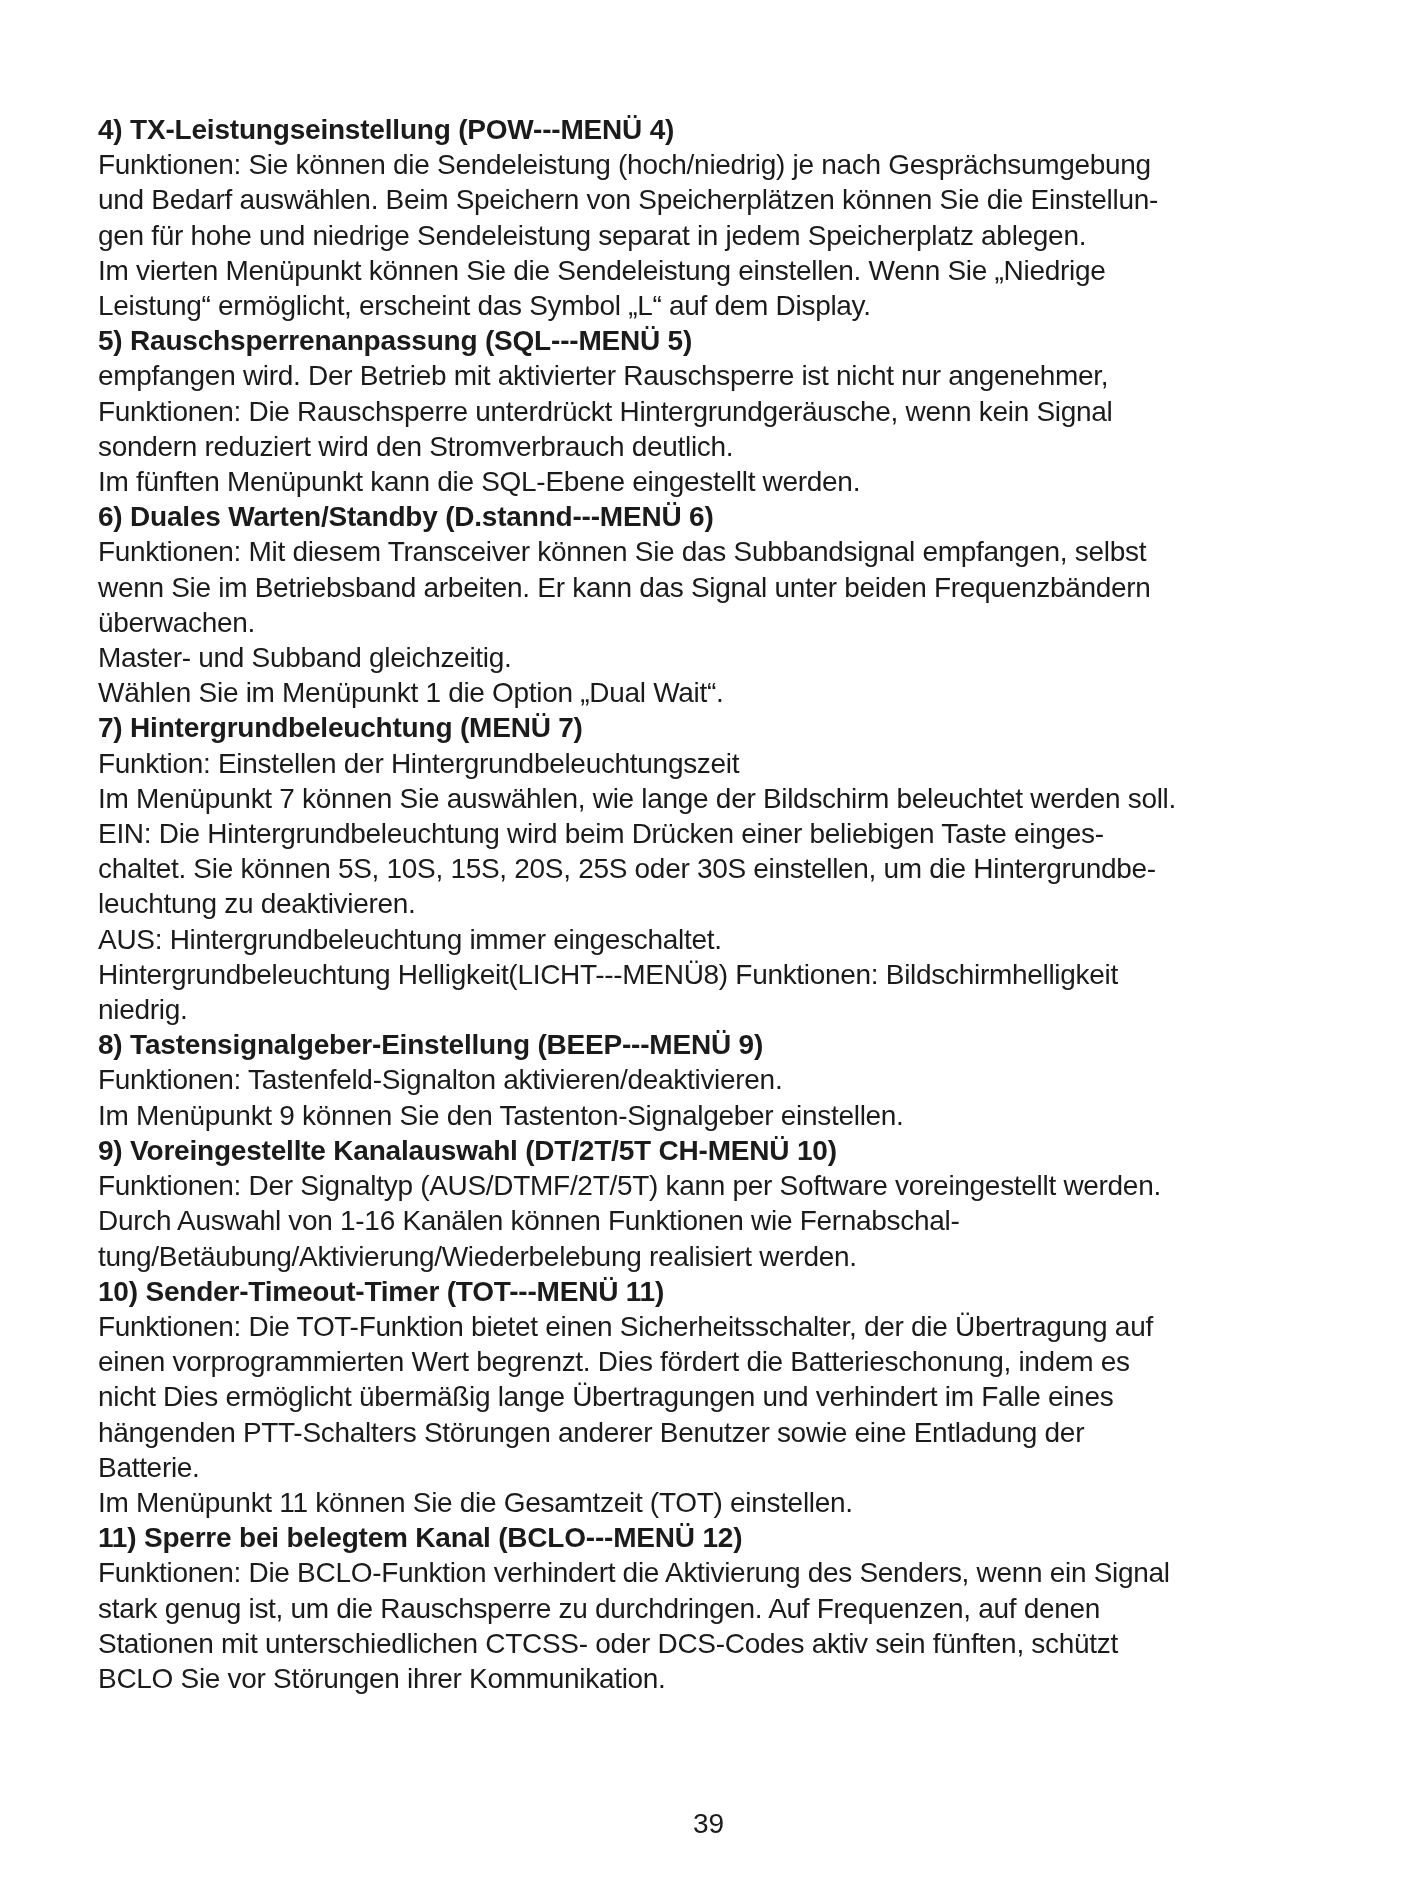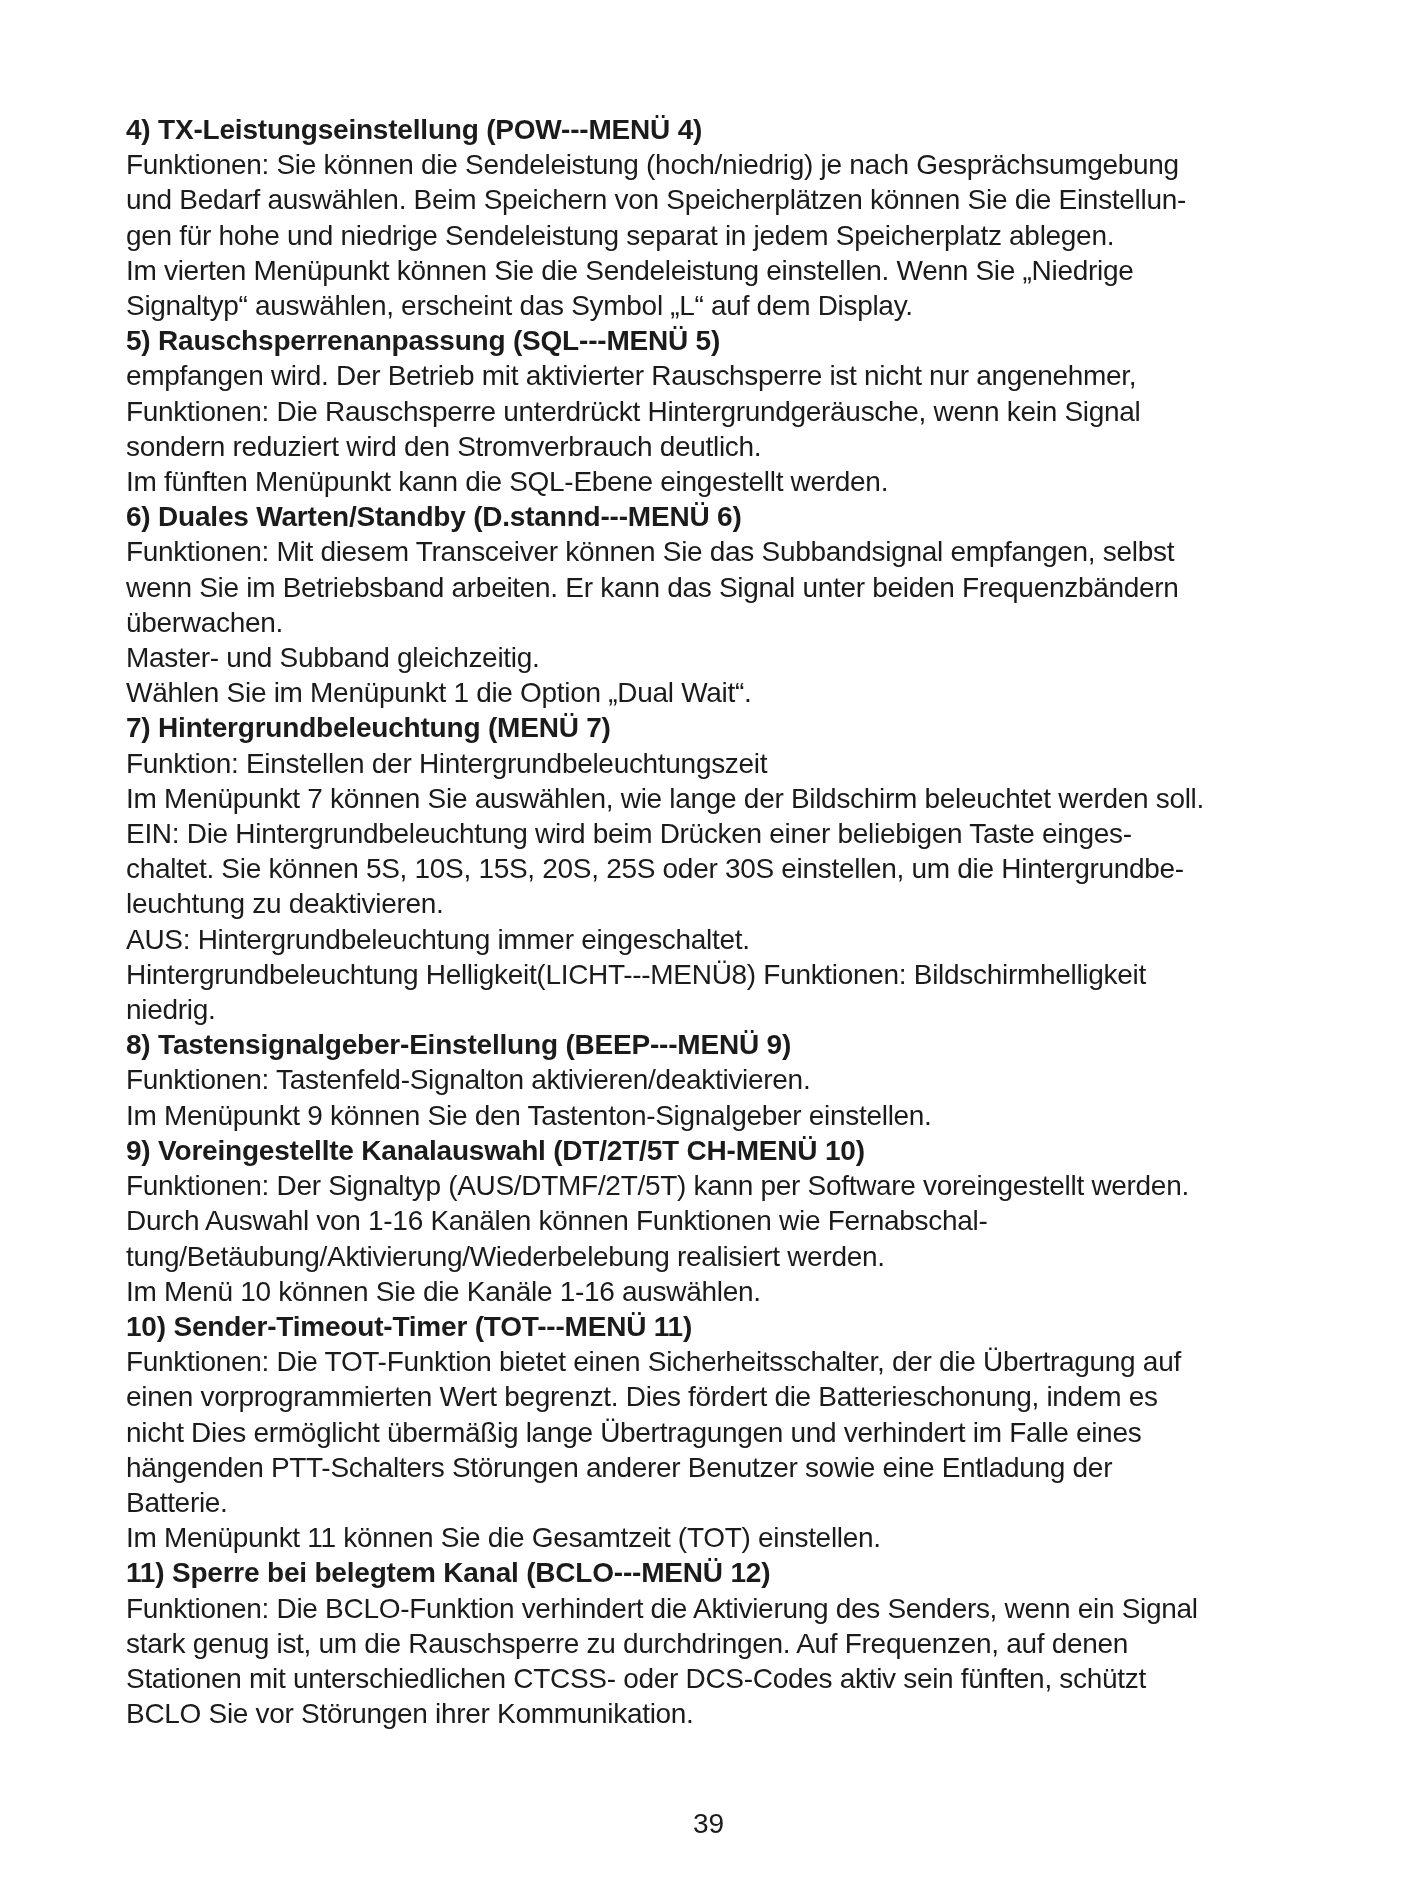--- a/index.html
+++ b/index.html
@@ -21,21 +21,20 @@
     top: 112px;
     left: 98px;
     width: 1250px;
   }
   .line {
     font-size: 28px;
     line-height: 35.2px;
     letter-spacing: -0.3px;
     white-space: nowrap;
     font-weight: 400;
-    margin-left: 28px;
   }
   .line.bold {
     font-weight: 700;
     letter-spacing: -0.2px;
   }
   .page-number {
     position: absolute;
     left: 0;
     right: 0;
     top: 1808px;
@@ -47,21 +46,21 @@
 </head>
 <body>
 
 <div class="page">
   <div class="text-block" id="lines">
       <div class="line bold">4) TX-Leistungseinstellung (POW---MENÜ 4)</div>
       <div class="line">Funktionen: Sie können die Sendeleistung (hoch/niedrig) je nach Gesprächsumgebung</div>
       <div class="line">und Bedarf auswählen. Beim Speichern von Speicherplätzen können Sie die Einstellun-</div>
       <div class="line">gen für hohe und niedrige Sendeleistung separat in jedem Speicherplatz ablegen.</div>
       <div class="line">Im vierten Menüpunkt können Sie die Sendeleistung einstellen. Wenn Sie „Niedrige</div>
-      <div class="line">Signaltyp“ auswählen, erscheint das Symbol „L“ auf dem Display.</div>
+      <div class="line">Leistung“ ermöglicht, erscheint das Symbol „L“ auf dem Display.</div>
       <div class="line bold">5) Rauschsperrenanpassung (SQL---MENÜ 5)</div>
       <div class="line">empfangen wird. Der Betrieb mit aktivierter Rauschsperre ist nicht nur angenehmer,</div>
       <div class="line">Funktionen: Die Rauschsperre unterdrückt Hintergrundgeräusche, wenn kein Signal</div>
       <div class="line">sondern reduziert wird den Stromverbrauch deutlich.</div>
       <div class="line">Im fünften Menüpunkt kann die SQL-Ebene eingestellt werden.</div>
       <div class="line bold">6) Duales Warten/Standby (D.stannd---MENÜ 6)</div>
       <div class="line">Funktionen: Mit diesem Transceiver können Sie das Subbandsignal empfangen, selbst</div>
       <div class="line">wenn Sie im Betriebsband arbeiten. Er kann das Signal unter beiden Frequenzbändern</div>
       <div class="line">überwachen.</div>
       <div class="line">Master- und Subband gleichzeitig.</div>
@@ -75,21 +74,20 @@
       <div class="line">AUS: Hintergrundbeleuchtung immer eingeschaltet.</div>
       <div class="line">Hintergrundbeleuchtung Helligkeit(LICHT---MENÜ8) Funktionen: Bildschirmhelligkeit</div>
       <div class="line">niedrig.</div>
       <div class="line bold">8) Tastensignalgeber-Einstellung (BEEP---MENÜ 9)</div>
       <div class="line">Funktionen: Tastenfeld-Signalton aktivieren/deaktivieren.</div>
       <div class="line">Im Menüpunkt 9 können Sie den Tastenton-Signalgeber einstellen.</div>
       <div class="line bold">9) Voreingestellte Kanalauswahl (DT/2T/5T CH-MENÜ 10)</div>
       <div class="line">Funktionen: Der Signaltyp (AUS/DTMF/2T/5T) kann per Software voreingestellt werden.</div>
       <div class="line">Durch Auswahl von 1-16 Kanälen können Funktionen wie Fernabschal-</div>
       <div class="line">tung/Betäubung/Aktivierung/Wiederbelebung realisiert werden.</div>
-      <div class="line">Im Menü 10 können Sie die Kanäle 1-16 auswählen.</div>
       <div class="line bold">10) Sender-Timeout-Timer (TOT---MENÜ 11)</div>
       <div class="line">Funktionen: Die TOT-Funktion bietet einen Sicherheitsschalter, der die Übertragung auf</div>
       <div class="line">einen vorprogrammierten Wert begrenzt. Dies fördert die Batterieschonung, indem es</div>
       <div class="line">nicht Dies ermöglicht übermäßig lange Übertragungen und verhindert im Falle eines</div>
       <div class="line">hängenden PTT-Schalters Störungen anderer Benutzer sowie eine Entladung der</div>
       <div class="line">Batterie.</div>
       <div class="line">Im Menüpunkt 11 können Sie die Gesamtzeit (TOT) einstellen.</div>
       <div class="line bold">11) Sperre bei belegtem Kanal (BCLO---MENÜ 12)</div>
       <div class="line">Funktionen: Die BCLO-Funktion verhindert die Aktivierung des Senders, wenn ein Signal</div>
       <div class="line">stark genug ist, um die Rauschsperre zu durchdringen. Auf Frequenzen, auf denen</div>

